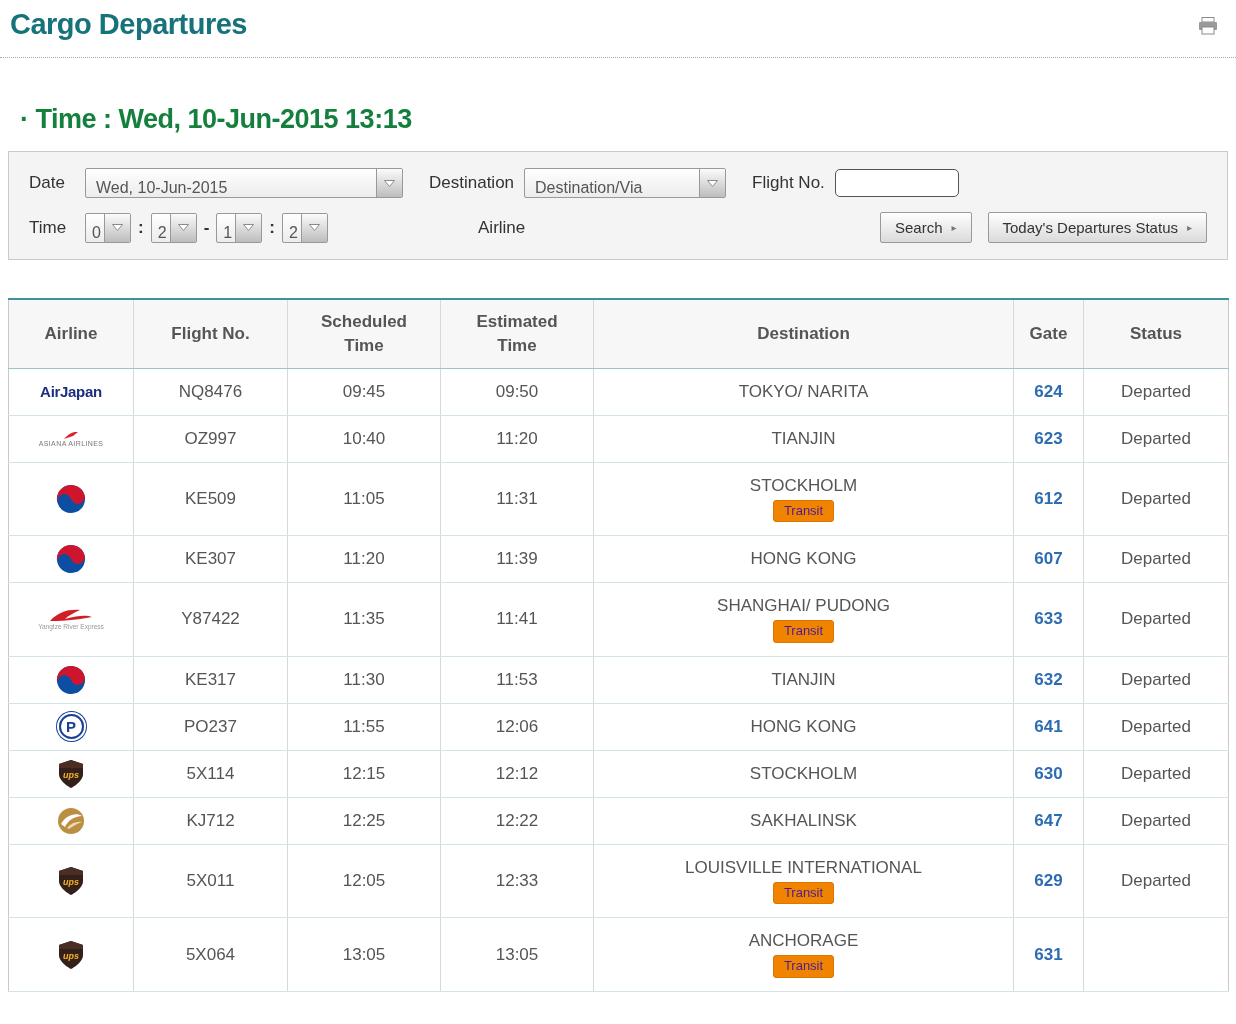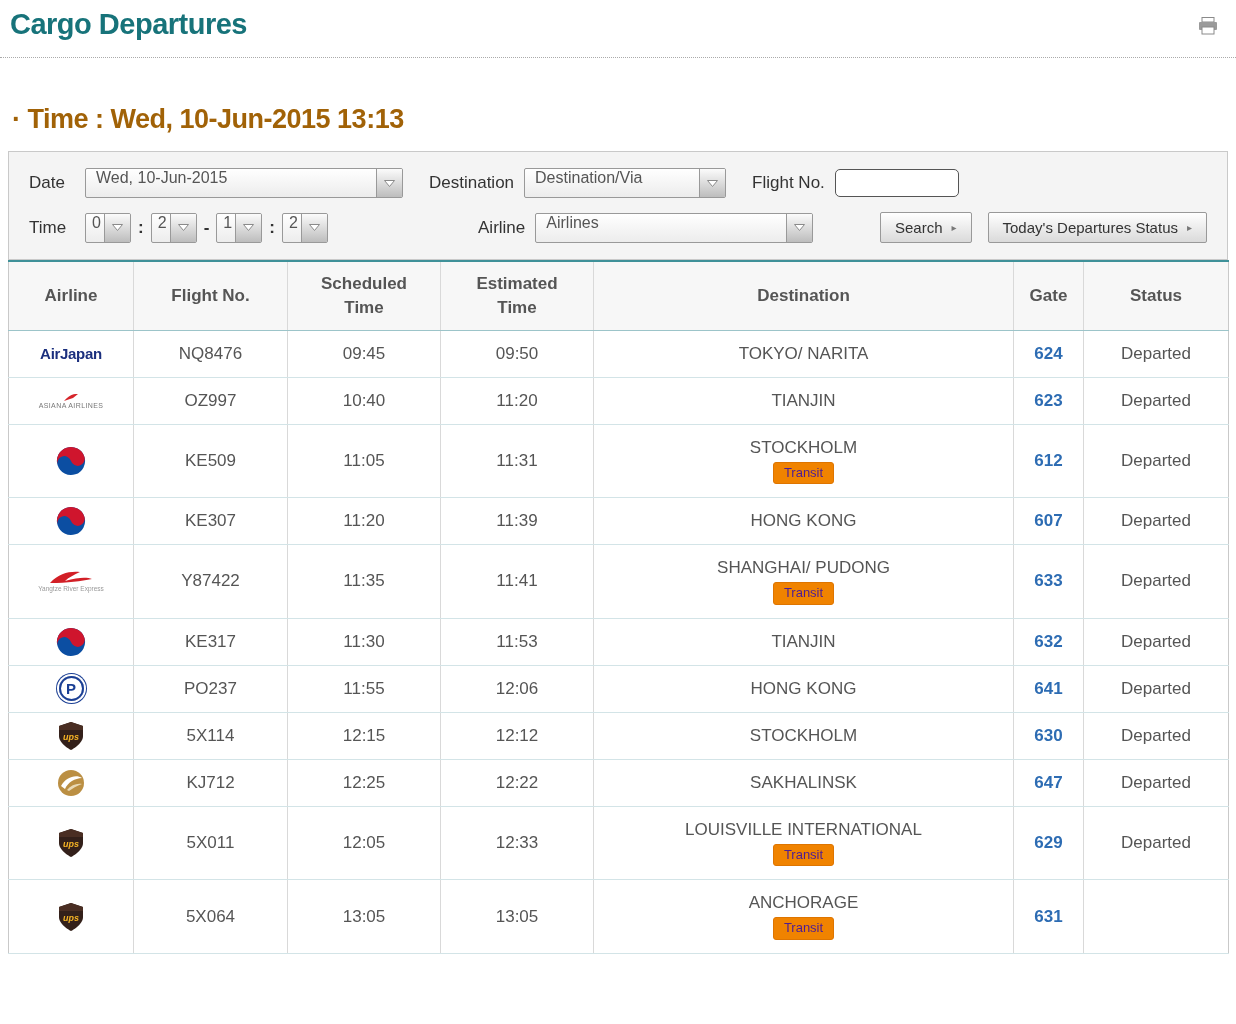--- a/index.html
+++ b/index.html
@@ -10,29 +10,29 @@
   }
   *{box-sizing:border-box;}
 
   
   .page-head{display:flex;align-items:flex-end;justify-content:space-between;padding:2px 2px 0;}
   .page-title{font-size:29px;font-weight:bold;color:#17737a;letter-spacing:-0.5px;margin:0;}
   .print-btn{cursor:pointer;padding:2px;margin-right:6px;}
   .top-divider{border-bottom:1px dotted #aaa;margin:16px -8px 0;}
 
   
-  .time-heading{font-size:27px;font-weight:bold;color:#a16207;margin:46px 4px 16px;letter-spacing:-0.5px;}
-
-  
-  .filter-panel{background:#f4f4f4;border:1px solid #c9c9c9;padding:16px 20px;}
+  .time-heading{font-size:27px;font-weight:bold;color:#15803d;margin:46px 12px 16px;letter-spacing:-0.5px;}
+
+  
+  .filter-panel{background:#f4f4f4;border:1px solid #c9c9c9;padding:16px 20px;margin-bottom:38px;}
   .filter-row{display:flex;align-items:center;}
   .filter-row + .filter-row{margin-top:14px;}
   .f-label{font-size:17px;color:#333;margin-right:10px;white-space:nowrap;}
   .lbl-date,.lbl-time{width:46px;}
-  .select{display:inline-flex;align-items:flex-start;justify-content:space-between;height:30px;
+  .select{display:inline-flex;align-items:flex-end;justify-content:space-between;height:30px;
     background:linear-gradient(#ffffff,#ececec);border:1px solid #999;border-radius:2px;overflow:hidden;cursor:pointer;}
   .sel-value{padding:0 10px;font-size:16px;color:#555;white-space:nowrap;overflow:hidden;}
   .sel-arrow{width:26px;height:28px;flex:0 0 26px;display:flex;align-items:center;justify-content:center;
     background:linear-gradient(#fbfbfb,#bdbdbd);border-left:1px solid #999;}
   .sel-date{width:318px;}
   .sel-dest{width:202px;}
   .sel-airline{width:278px;}
   .select-sm{width:46px;}
   .select-sm .sel-value{padding:0 6px;}
   .time-sep{font-size:17px;font-weight:bold;color:#333;margin:0 7px;}
@@ -147,28 +147,20 @@
     <div class="select select-sm">
       <span class="sel-value">2</span>
       <span class="sel-arrow">
         <svg width="13" height="9" viewBox="0 0 13 9">
             <path d="M1.5 1.5 L6.5 7.5 L11.5 1.5 Z" fill="#fff" stroke="#8a8a8a"></path>
           </svg>
       </span>
     </div>
 
     <span class="f-label lbl-airline">Airline</span>
-    <div class="select sel-airline">
-      <span class="sel-value">Airlines</span>
-      <span class="sel-arrow">
-        <svg width="13" height="9" viewBox="0 0 13 9">
-            <path d="M1.5 1.5 L6.5 7.5 L11.5 1.5 Z" fill="#fff" stroke="#8a8a8a"></path>
-          </svg>
-      </span>
-    </div>
 
     <button class="btn btn-search">
       <span>Search</span>
       <span class="caret">▸</span>
     </button>
     <button class="btn btn-status">
       <span>Today's Departures Status</span>
       <span class="caret">▸</span>
     </button>
   </div>

